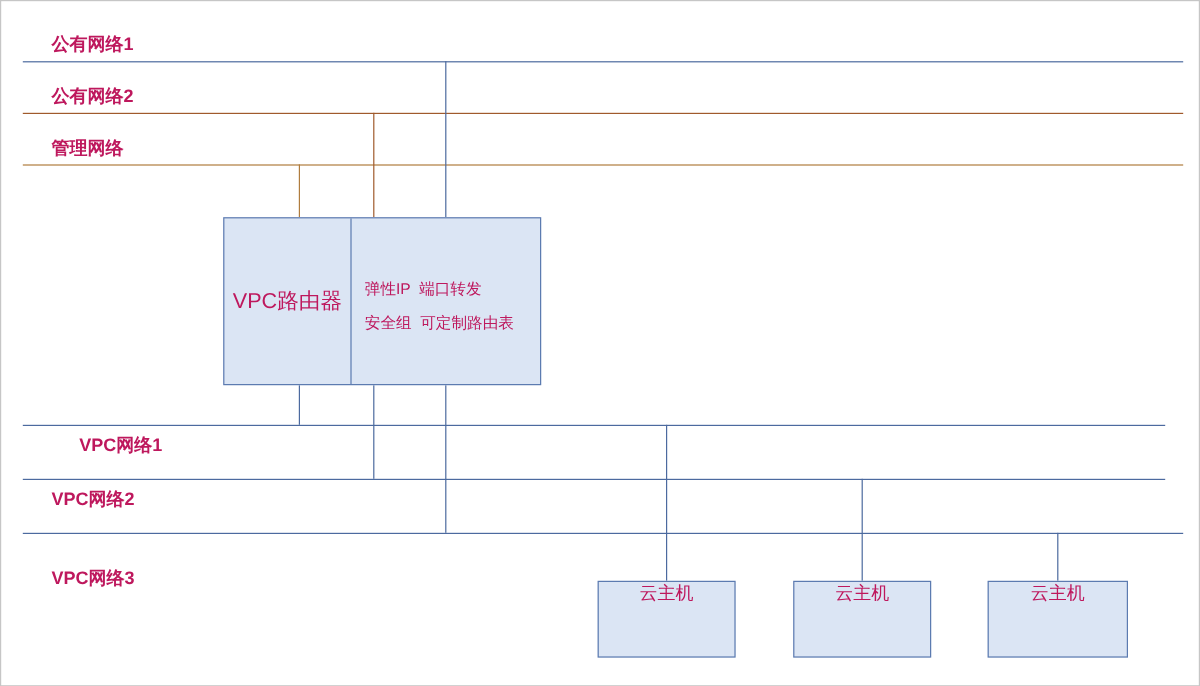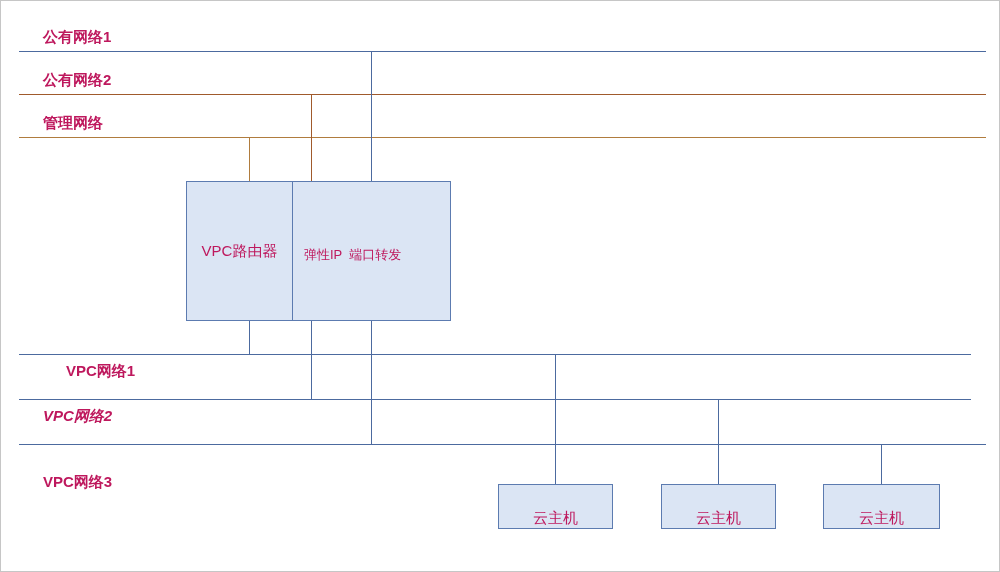--- a/index.html
+++ b/index.html
@@ -47,21 +47,21 @@
     background: var(--box-fill);
     border: 1px solid var(--box-border);
   }
   .router-label {
     position: absolute;
     left: 0;
     top: 50%;
     transform: translateY(-50%);
     width: 105px;
     text-align: center;
-    font-size: 15px;
+    font-size: 18px;
   }
   .router-divider {
     position: absolute;
     left: 105px;
     top: 0;
     bottom: 0;
     width: 0;
     border-left: 1px solid var(--box-border);
   }
   .router-features {
@@ -79,26 +79,26 @@
   .feature-row {
     font-size: 13px;
     line-height: 28px;
     white-space: pre;
   }
 
   .host-box {
     position: absolute;
     top: 483px;
     width: 115px;
-    height: 45px;
+    height: 64px;
     box-sizing: border-box;
     background: var(--box-fill);
     border: 1px solid var(--box-border);
     display: flex;
-    align-items: flex-end;
+    align-items: flex-start;
     justify-content: center;
     font-size: 15px;
   }
 </style>
 </head>
 <body>
 
 <div class="canvas">
 
   <div class="net-label" style="left:42px; top:27px;">公有网络1</div>
@@ -115,34 +115,35 @@
   <div class="v-line" style="left:370px; top:50px; height:130px;"></div>
 
   <div class="v-line" style="left:248px; top:320px; height:33px;"></div>
   <div class="v-line" style="left:310px; top:320px; height:78px;"></div>
   <div class="v-line" style="left:370px; top:320px; height:123px;"></div>
 
   <div class="h-line" style="left:18px; top:353px; width:952px;"></div>
   <div class="net-label" style="left:42px; top:361px;margin-left:23px;">VPC网络1</div>
 
   <div class="h-line" style="left:18px; top:398px; width:952px;"></div>
-  <div class="net-label" style="left:42px; top:406px;font-style:italic;">VPC网络2</div>
+  <div class="net-label" style="left:42px; top:406px;">VPC网络2</div>
 
   <div class="h-line" style="left:18px; top:443px; width:967px;"></div>
   <div class="net-label" style="left:42px; top:472px;">VPC网络3</div>
 
   <div class="v-line" style="left:554px; top:353px; height:130px;"></div>
   <div class="v-line" style="left:717px; top:398px; height:85px;"></div>
   <div class="v-line" style="left:880px; top:443px; height:40px;"></div>
 
   <div class="router-box">
     <div class="router-label">VPC路由器</div>
     <div class="router-divider"></div>
     <div class="router-features">
       <div class="feature-row">弹性IP  端口转发</div>
+      <div class="feature-row">安全组  可定制路由表</div>
     </div>
   </div>
 
   <div class="host-box" style="left:497px;">
     <span>云主机</span>
   </div>
   <div class="host-box" style="left:660px;">
     <span>云主机</span>
   </div>
   <div class="host-box" style="left:822px; width:117px;">

